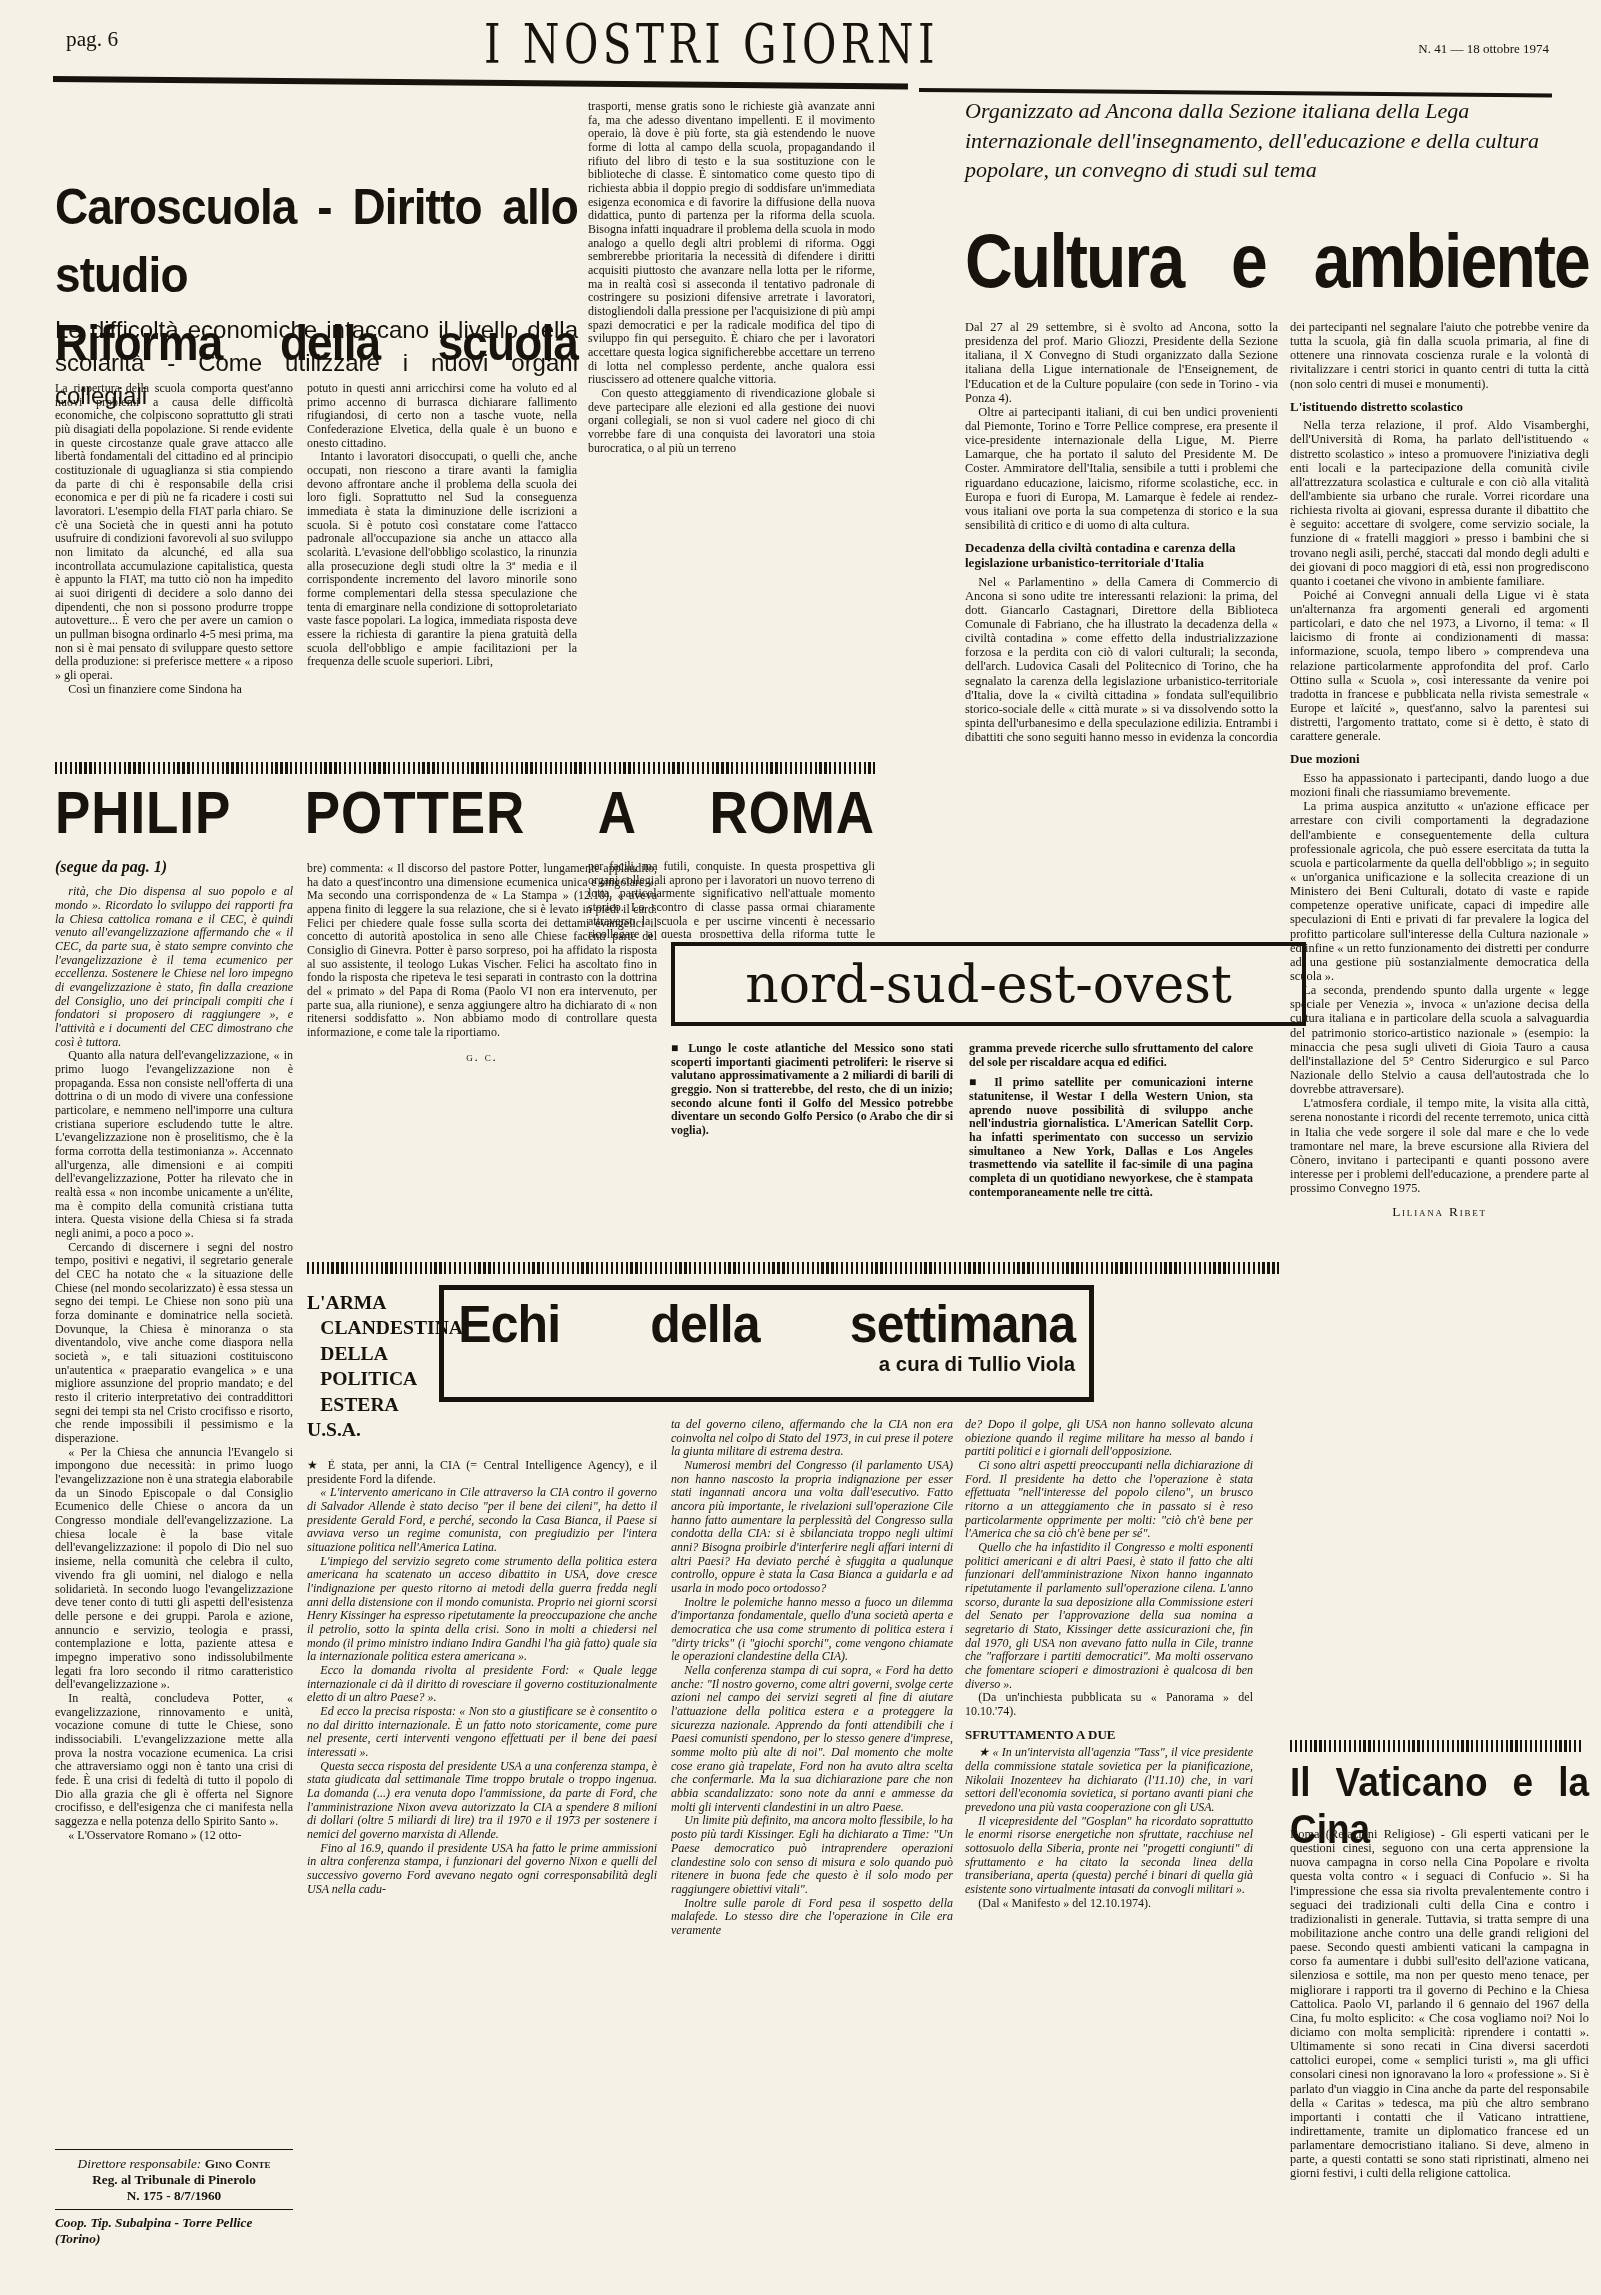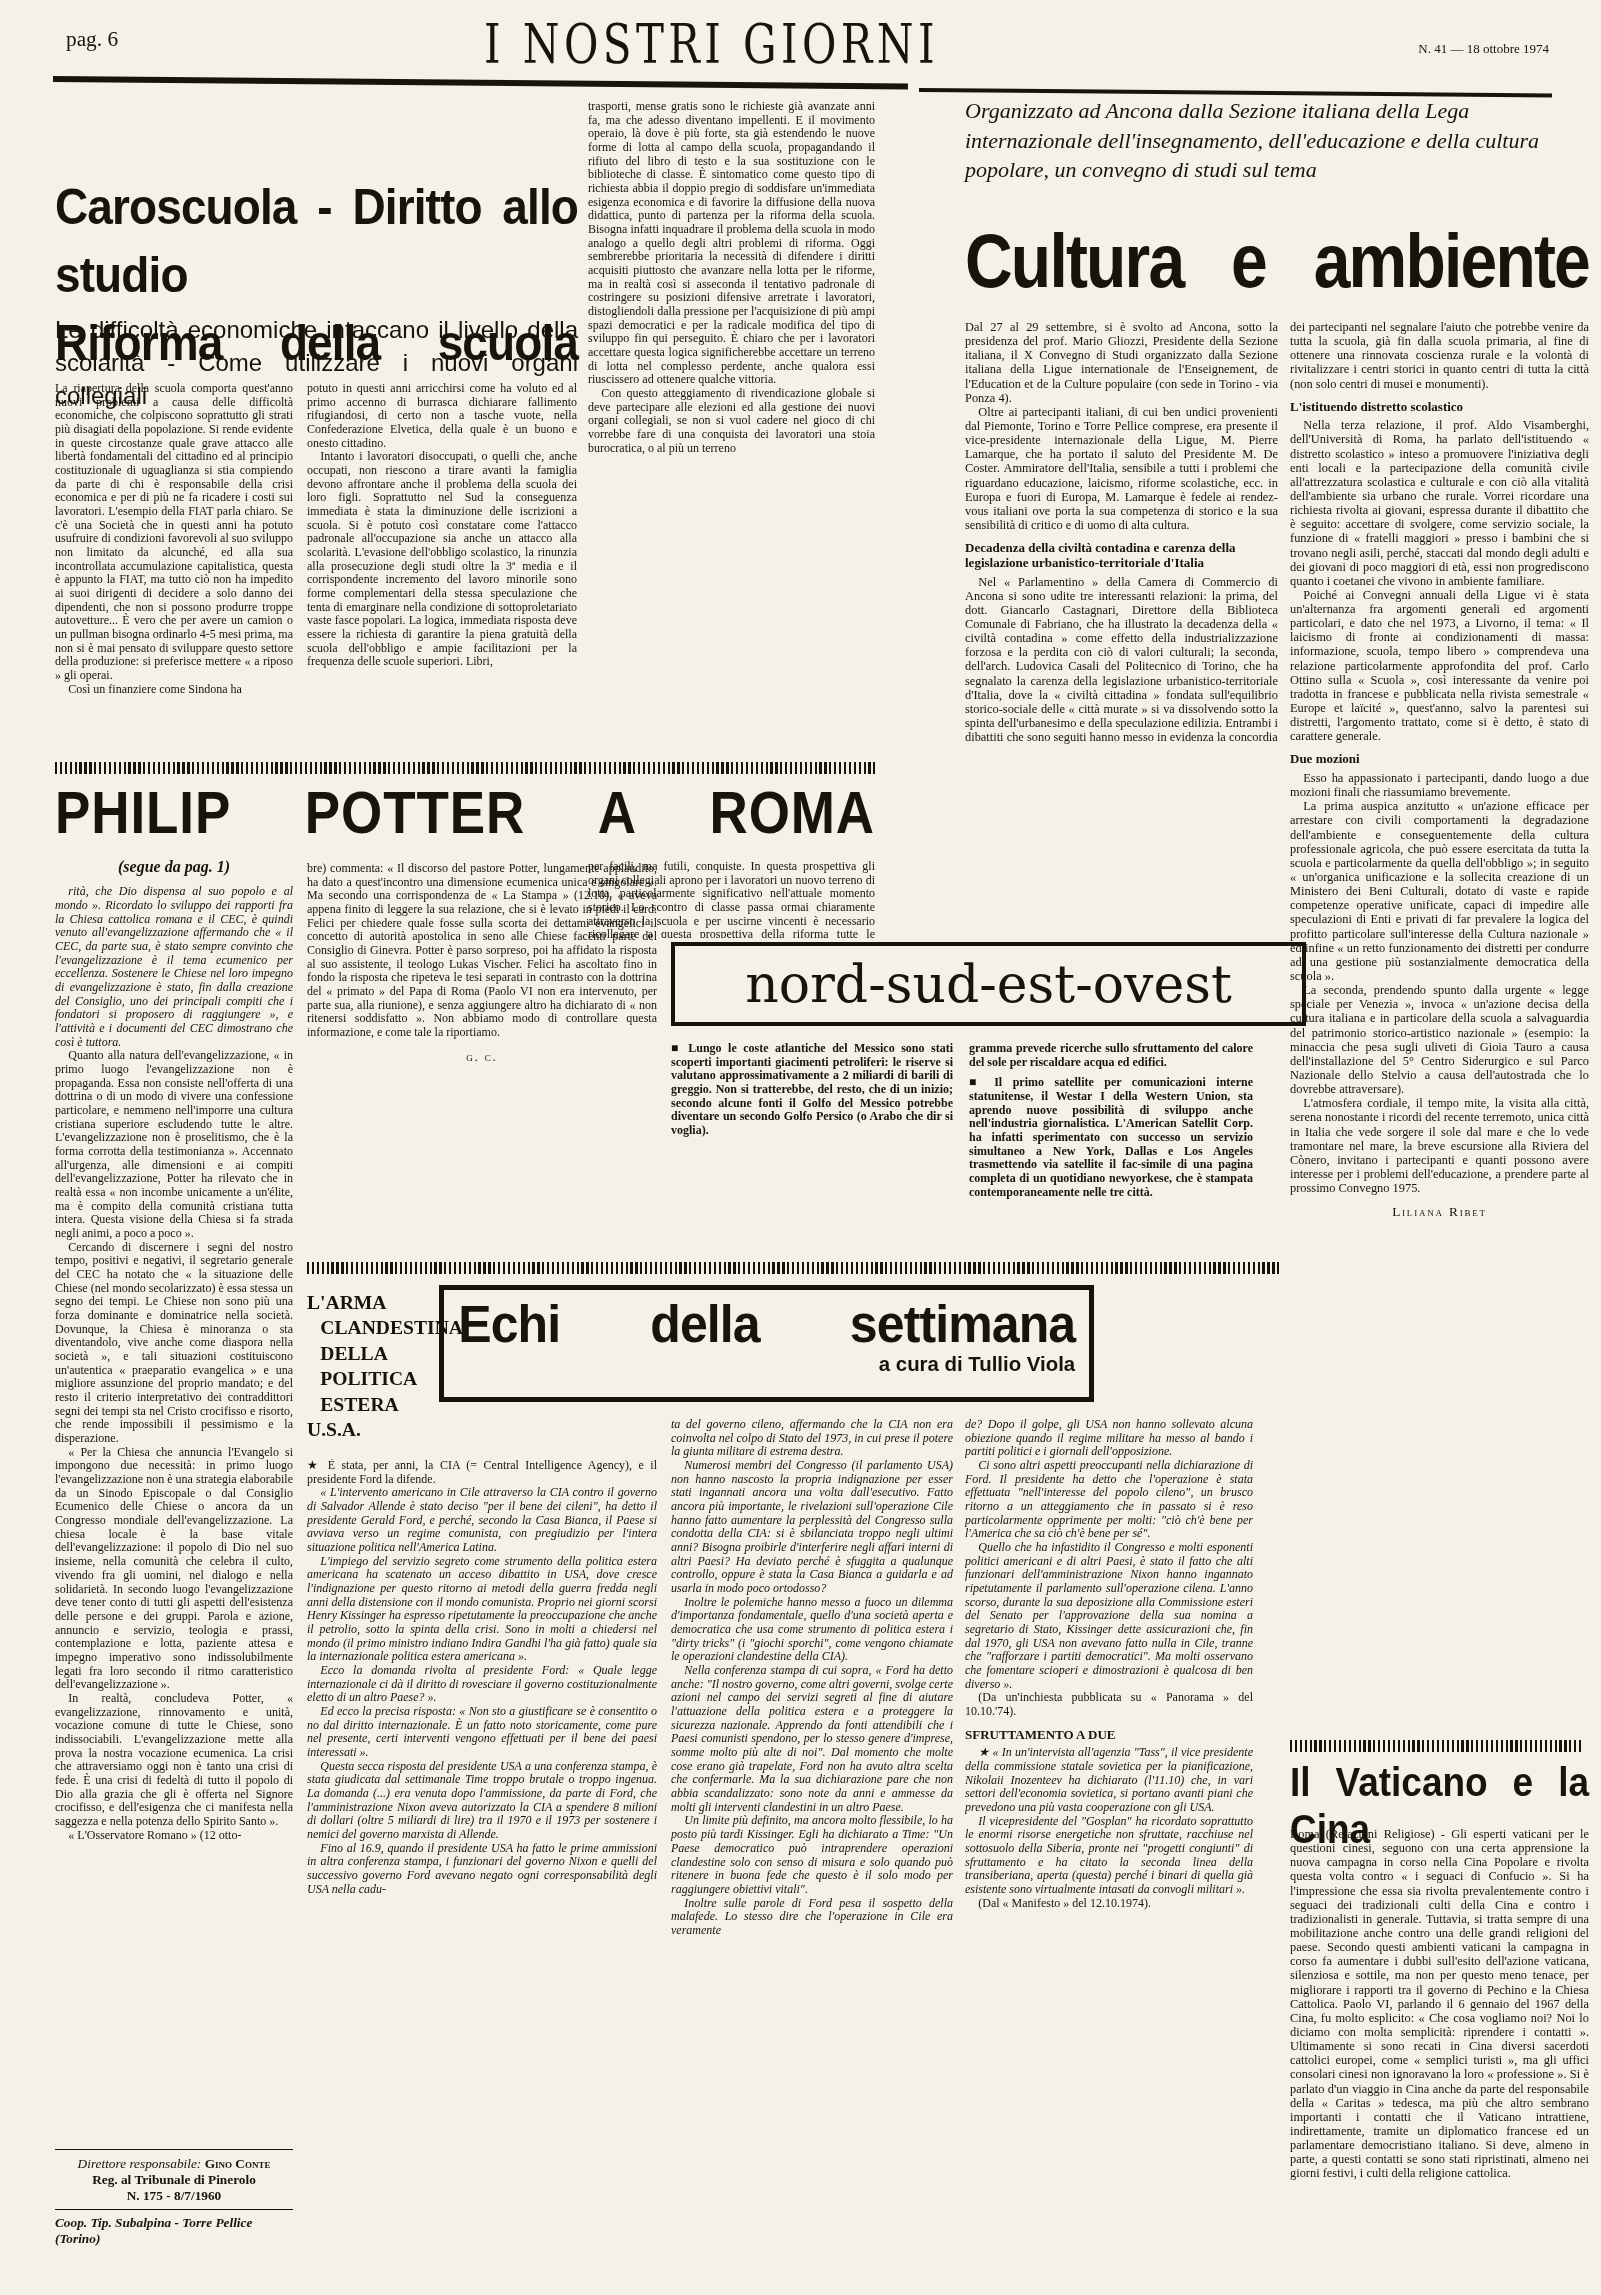--- a/index.html
+++ b/index.html
@@ -19,21 +19,21 @@
   
   .dashes{position:absolute;height:11.6px;
      background:repeating-linear-gradient(90deg,var(--ink) 0 2.2px,transparent 2.2px 4.9px);}
   
   .col{position:absolute;overflow:hidden;text-align:justify;font-size:12px;line-height:1.14;}
   .para{margin:0;text-indent:13.3px;hyphens:auto;}
   .para:first-child{text-indent:0;}
   .colhead{font-weight:bold;text-indent:0;margin:9px 0 3.6px 0;font-size:13px;line-height:1.15;
            font-family:"Liberation Serif",serif;text-align:left;}
   .ital{font-style:italic;}
-  .cent{text-align:center;text-indent:0;font-weight:bold;font-style:italic;font-size:16px;margin-bottom:9px;}
+  .cent{text-align:left;text-indent:0;font-weight:bold;font-style:italic;font-size:16px;margin-bottom:9px;}
   .sig{text-align:center;text-indent:0;font-variant:small-caps;letter-spacing:1.8px;font-size:13.3px;margin-top:9px;}
   
   .vita-box{position:absolute;left:66px;top:103px;width:501px;height:48px;border:3.6px solid var(--ink);
             display:flex;align-items:center;justify-content:center;gap:10.7px;
             font-family:"Liberation Sans",sans-serif;font-weight:bold;}
   .vita-main{font-size:29px;letter-spacing:3.6px;}
   .vita-sub{font-size:26px;}
   .headline-caro{position:absolute;left:55px;top:172px;width:523px;
       font-family:"Liberation Sans",sans-serif;font-weight:bold;font-size:46px;line-height:62px;
       transform:scaleY(1.1);transform-origin:top left;letter-spacing:-0.9px;}

